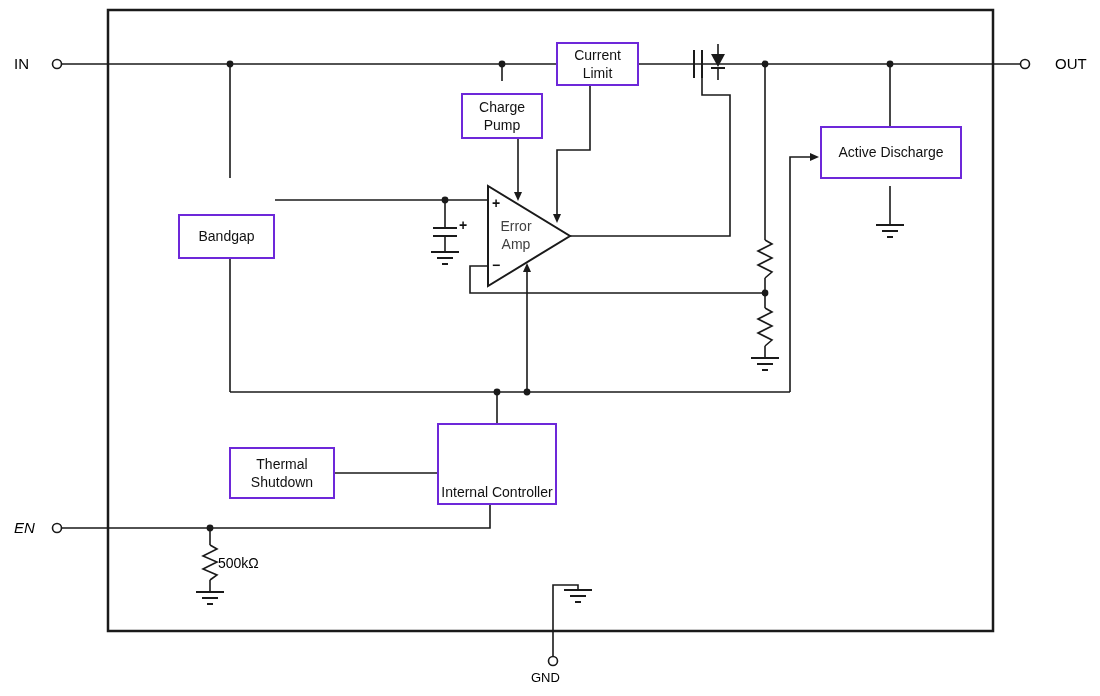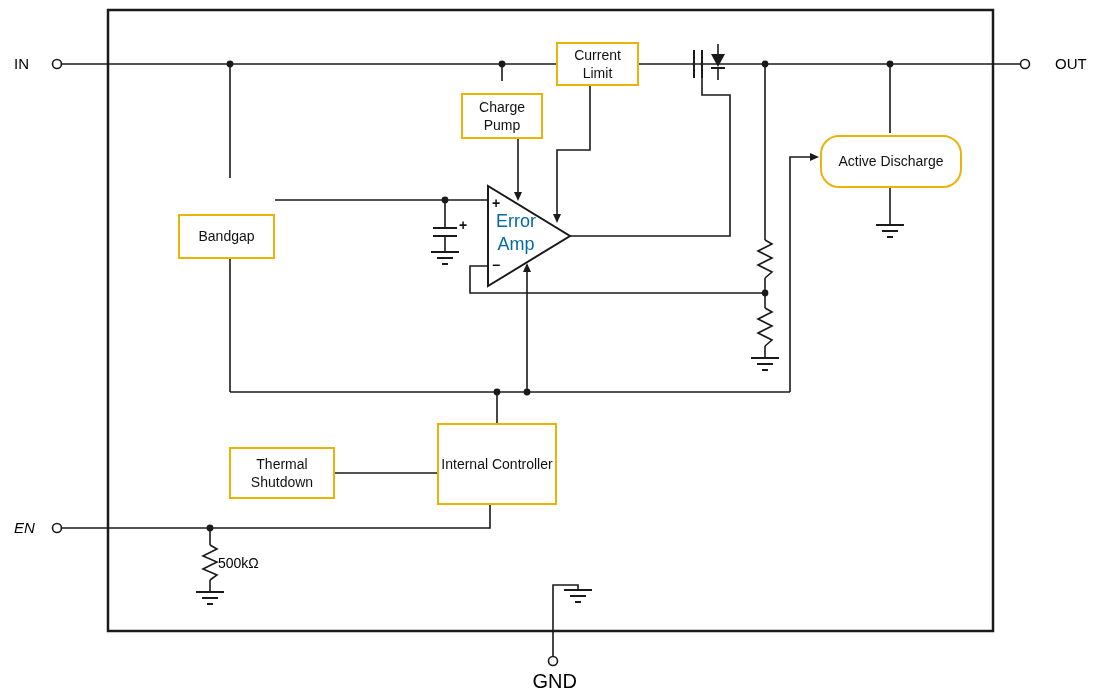--- a/index.html
+++ b/index.html
@@ -2,32 +2,32 @@
 <html><head>
 <meta charset="utf-8">
 <style>
   html,body{margin:0;padding:0;background:#ffffff;}
   .stage{
     position:relative;width:1100px;height:696px;background:#ffffff;
     font-family:"Liberation Sans",sans-serif;color:#111;overflow:hidden;
   }
   .stage svg{position:absolute;left:0;top:0;}
   .block{
-    position:absolute;box-sizing:border-box;border:2px solid #eab308;background:#ffffff;
+    position:absolute;box-sizing:border-box;border:2px solid #6d28d9;background:#ffffff;
     display:flex;align-items:center;justify-content:center;text-align:center;
     font-size:14px;line-height:1.3;color:#111;padding:2px;
   }
   .lbl{position:absolute;font-size:15px;color:#000000;white-space:nowrap;}
   .small{font-size:14px;}
   .sign{position:absolute;font-size:14px;font-weight:bold;color:#111;line-height:1;}
   .ea-label{
-    position:absolute;left:492px;top:210px;width:48px;text-align:center;
-    font-size:18px;line-height:1.25;background:transparent;color:#0369a1;
+    position:absolute;left:492px;top:218px;width:48px;text-align:center;
+    font-size:14px;line-height:1.25;background:transparent;color:#404040;
   }
-  .gnd-label{position:absolute;left:531px;top:670px;width:46px;text-align:right;font-size:20px;}
+  .gnd-label{position:absolute;left:531px;top:670px;width:46px;text-align:left;font-size:13px;}
 </style>
 </head>
 <body>
 
 <div class="stage">
 
   <svg width="1100" height="696" viewBox="0 0 1100 696">
     <g fill="none" stroke="#1a1a1a" stroke-width="1.6">
 
       <rect x="108" y="10" width="885" height="621" stroke-width="2.5"></rect>
@@ -137,27 +137,27 @@
 
   <div class="block" style="left:556px;top:42px;width:83px;height:44px;">
     <span>Current Limit</span>
   </div>
   <div class="block" style="left:461px;top:93px;width:82px;height:46px;">
     <span>Charge Pump</span>
   </div>
   <div class="block" style="left:178px;top:178px;width:97px;height:45px;margin-top:36px;">
     <span>Bandgap</span>
   </div>
-  <div class="block" style="left:820px;top:135px;width:142px;height:53px;border-radius:19px;">
+  <div class="block" style="left:820px;top:126px;width:142px;height:53px;">
     <span>Active Discharge</span>
   </div>
   <div class="block" style="left:229px;top:447px;width:106px;height:52px;">
     <span>Thermal Shutdown</span>
   </div>
-  <div class="block" style="left:437px;top:423px;width:120px;height:82px;">
+  <div class="block" style="left:437px;top:423px;width:120px;height:82px;align-items:flex-end;">
     <span>Internal Controller</span>
   </div>
 
   <div class="ea-label">Error Amp</div>
   <span class="sign" style="left:492px;top:196px;">+</span>
   <span class="sign" style="left:492px;top:258px;">−</span>
   <span class="sign" style="left:459px;top:218px;">+</span>
 
   <div class="lbl" style="left:14px;top:55px;">IN</div>
   <div class="lbl" style="left:1055px;top:55px;text-align:center;">OUT</div>

